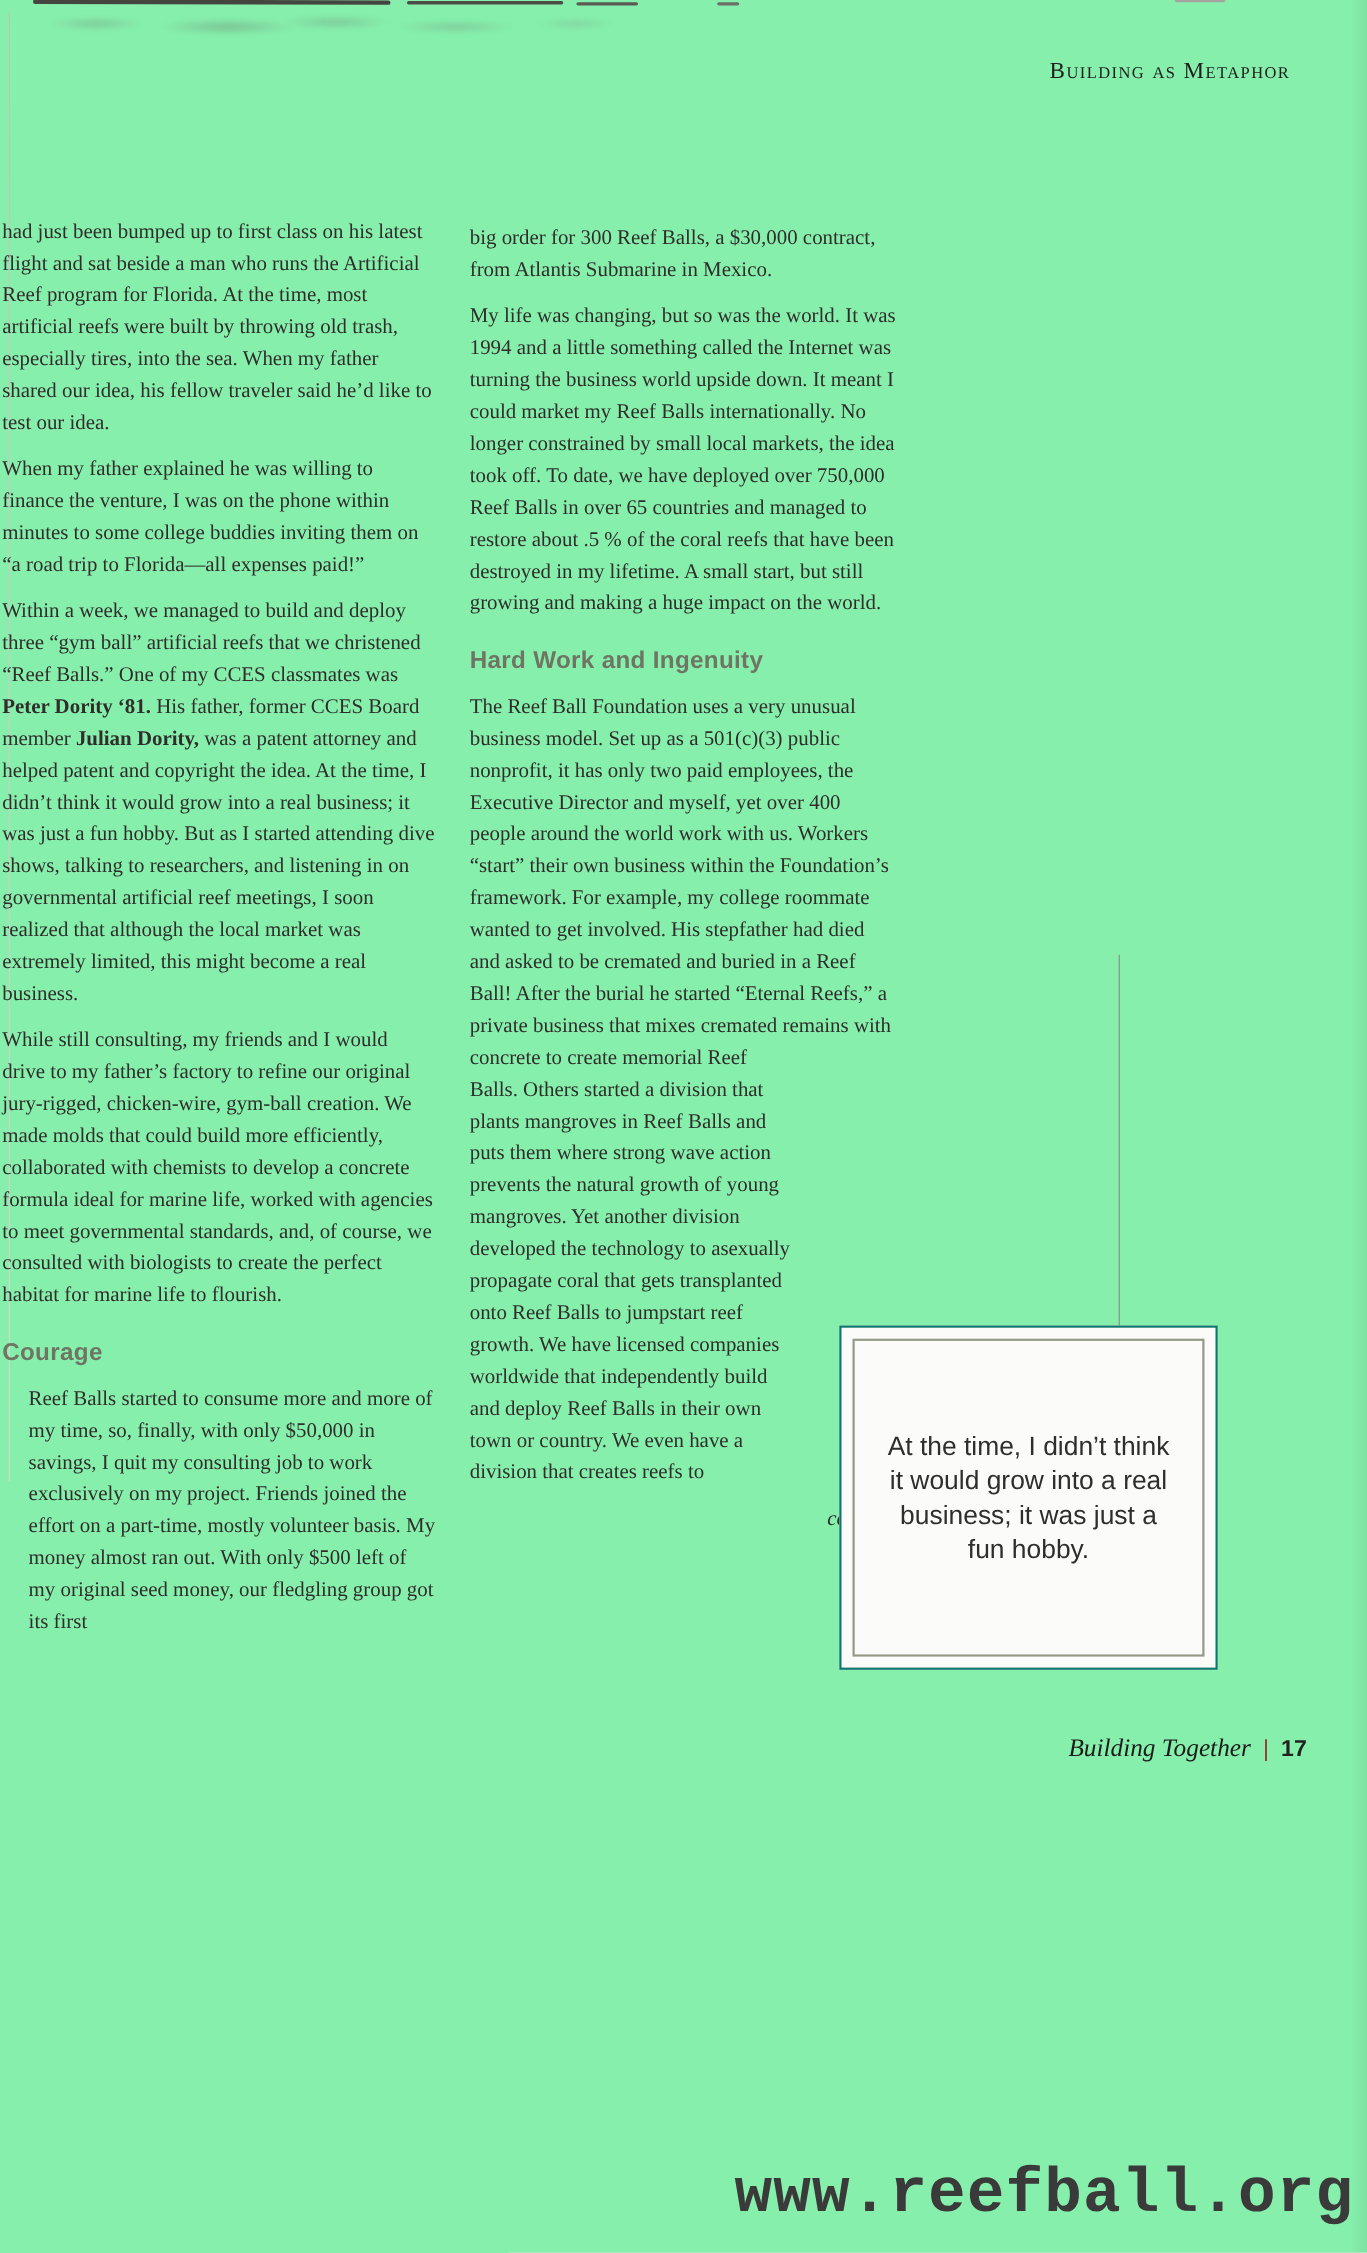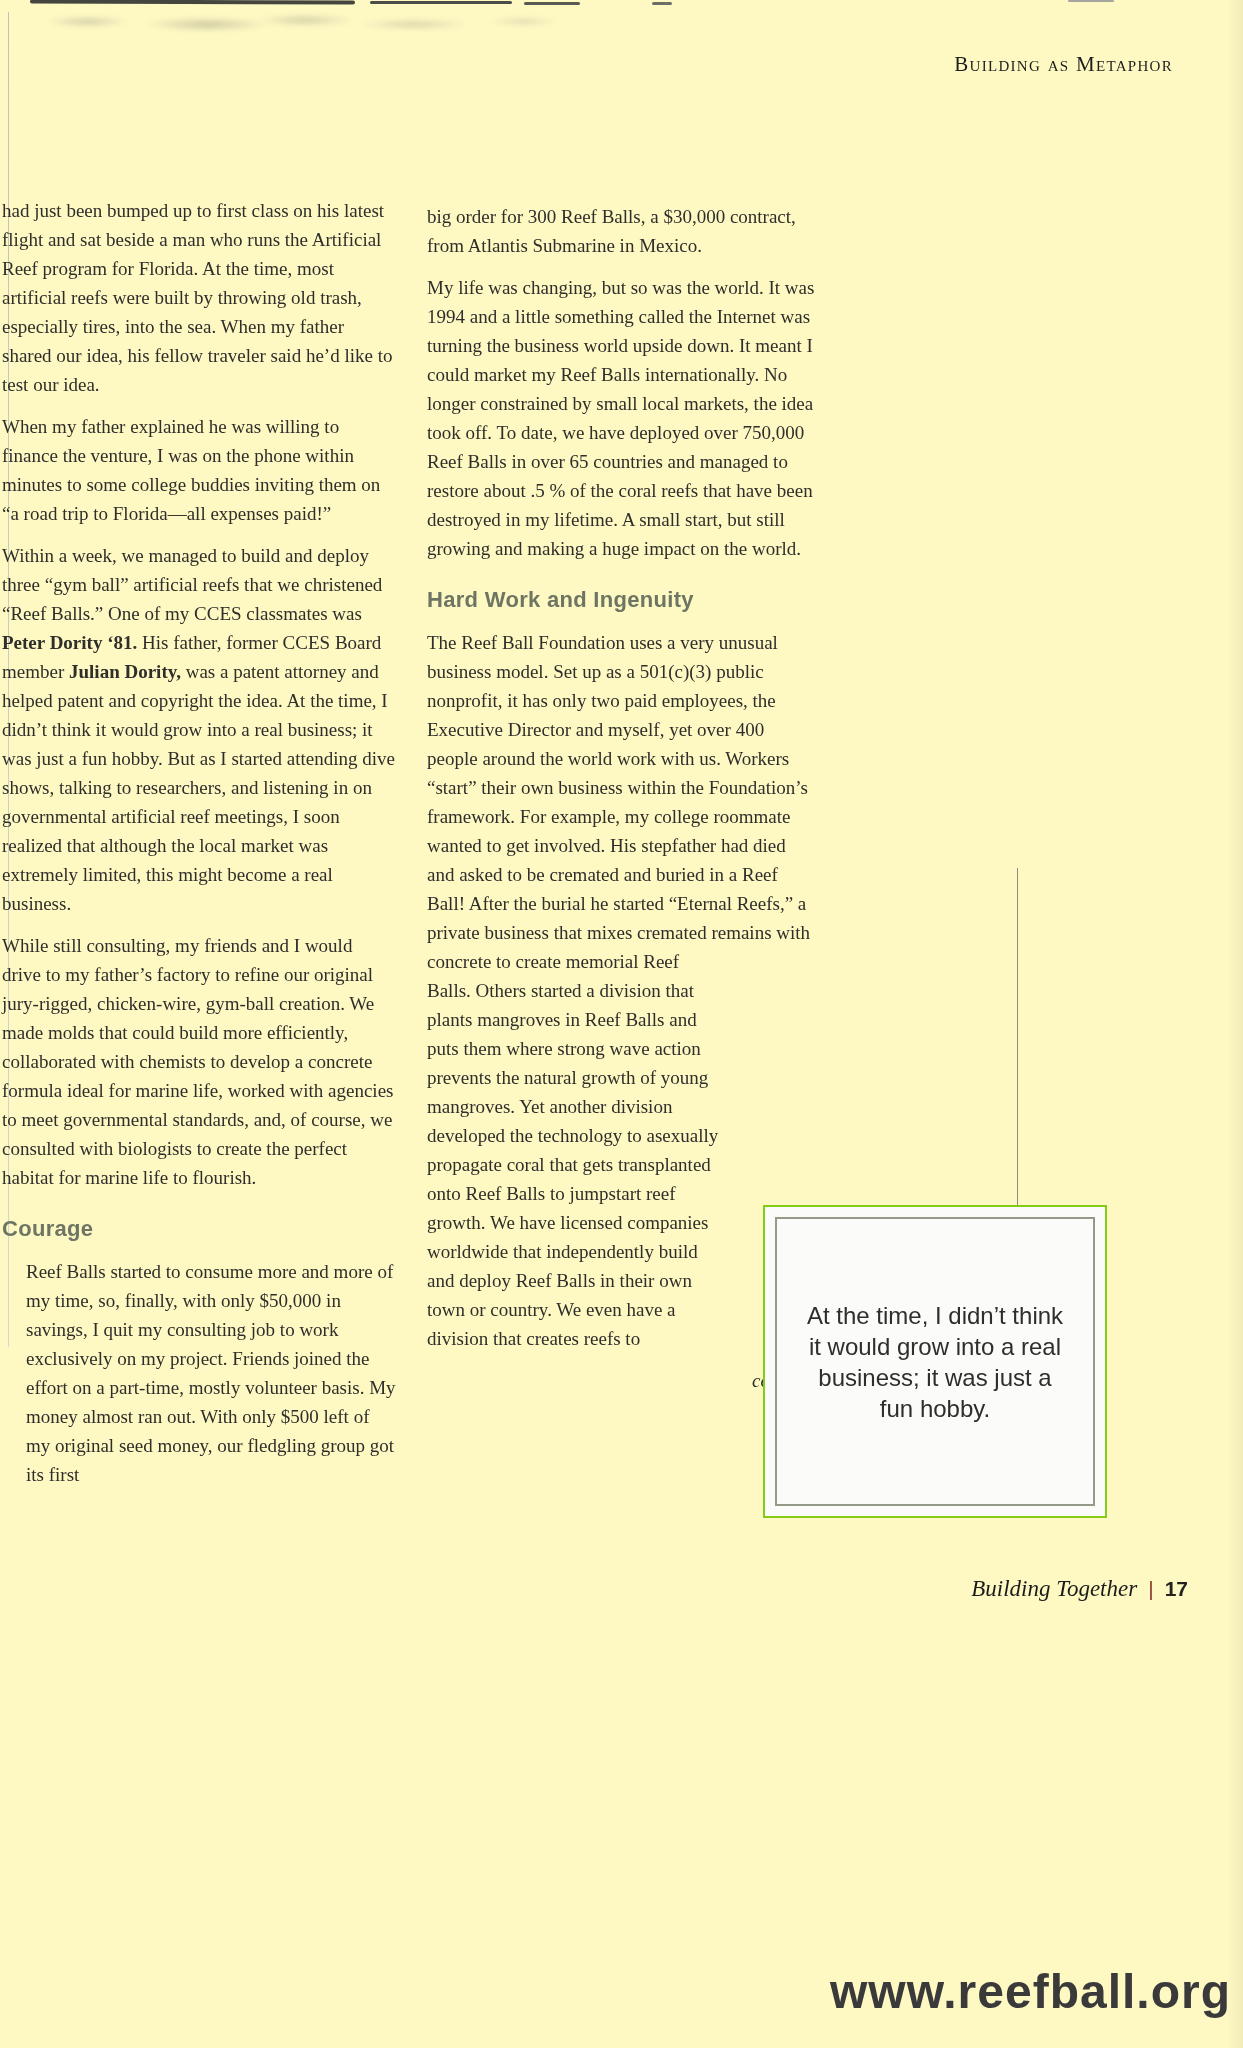--- a/index.html
+++ b/index.html
@@ -1,19 +1,19 @@
 <!DOCTYPE html>
 <html><head>
 <meta charset="utf-8">
 <style>
   html,body{margin:0;padding:0;background:#e9e9e7;}
   .page{
     position:relative;
     width:1243px;height:2048px;
-    background:#fef9c3;
+    background:#86efac;
     overflow:hidden;
     font-family:"Liberation Serif", serif;
     color:#2f2e2b;
   }
   
   .edge-right{position:absolute;right:0;top:0;width:16px;height:100%;
     background:linear-gradient(to right, rgba(0,0,0,0), rgba(0,0,0,0.055));}
   .edge-left-line{position:absolute;left:8px;top:12px;width:1px;height:1335px;
     background:linear-gradient(#c0c0bc,#d6d6d2);}
   .topmark{position:absolute;background:#454540;border-radius:2px;}
@@ -55,43 +55,43 @@
   
   .qfloat{float:right;width:92px;height:372px;}
   .continued{
     text-align:right;margin:8px -12px 0 0;
     font-style:italic;font-size:19px;color:#2f2e2b;
   }
   
   .quote-line{position:absolute;left:1017px;top:868px;width:1px;height:338px;background:#8b8b86;}
   .quote-box{
     position:absolute;left:763px;top:1205px;width:344px;height:313px;
-    border:2px solid #84cc16;box-sizing:border-box;padding:10px;
+    border:2px solid #0f766e;box-sizing:border-box;padding:10px;
     background:#fbfbf9;
   }
   .quote-inner{
     border:2px solid #949a88;box-sizing:border-box;width:100%;height:100%;
     display:flex;align-items:center;justify-content:center;
     padding:0 26px;text-align:center;
     font-family:"Liberation Sans", sans-serif;
     font-size:24px;line-height:31px;color:#2e2e2d;
   }
   
   .footer{
     position:absolute;top:1576px;right:55px;
     display:flex;align-items:baseline;gap:11px;
   }
   .footer .journal{font-style:italic;font-size:23px;color:#1b1b1a;}
   .footer .sep{color:#8d3b2b;font-size:21px;font-family:"Liberation Sans",sans-serif;}
   .footer .pagenum{font-family:"Liberation Sans",sans-serif;font-weight:bold;font-size:21px;color:#222;}
   
   .website{
     position:absolute;top:1964px;right:12px;
-    font-family:Liberation Sans, sans-serif;
-    font-weight:bold;font-size:48px;color:#3a3a3a;letter-spacing:1px;
+    font-family:Liberation Mono, monospace;
+    font-weight:bold;font-size:57px;color:#3a3a3a;letter-spacing:1px;
   }
 </style>
 </head>
 <body>
 
 <div class="page">
 
   <div class="topmark tm1"></div>
   <div class="topmark tm2"></div>
   <div class="topmark tm3"></div>

